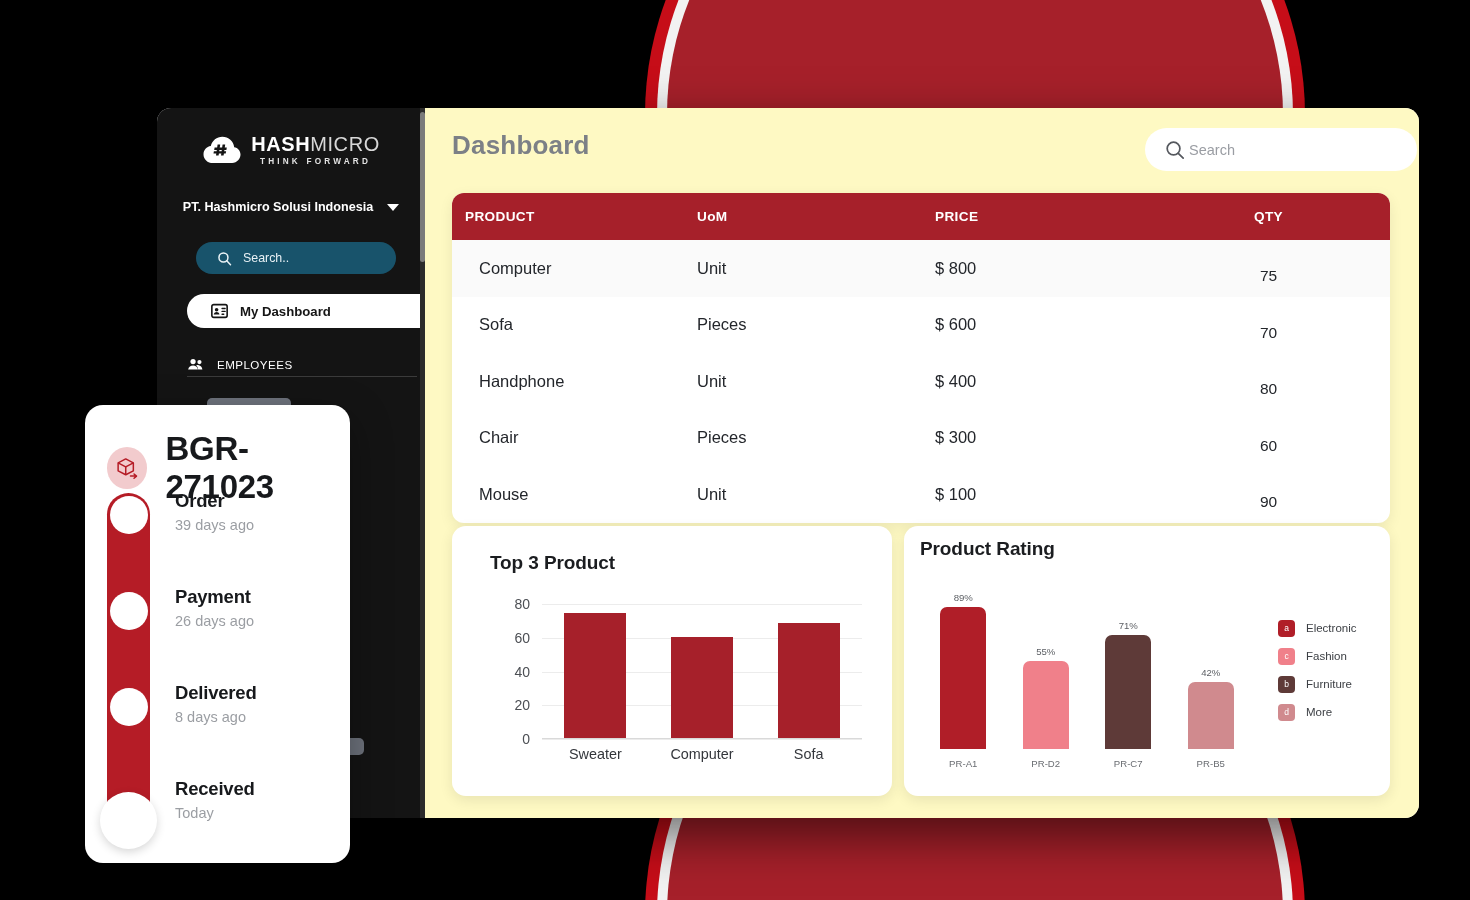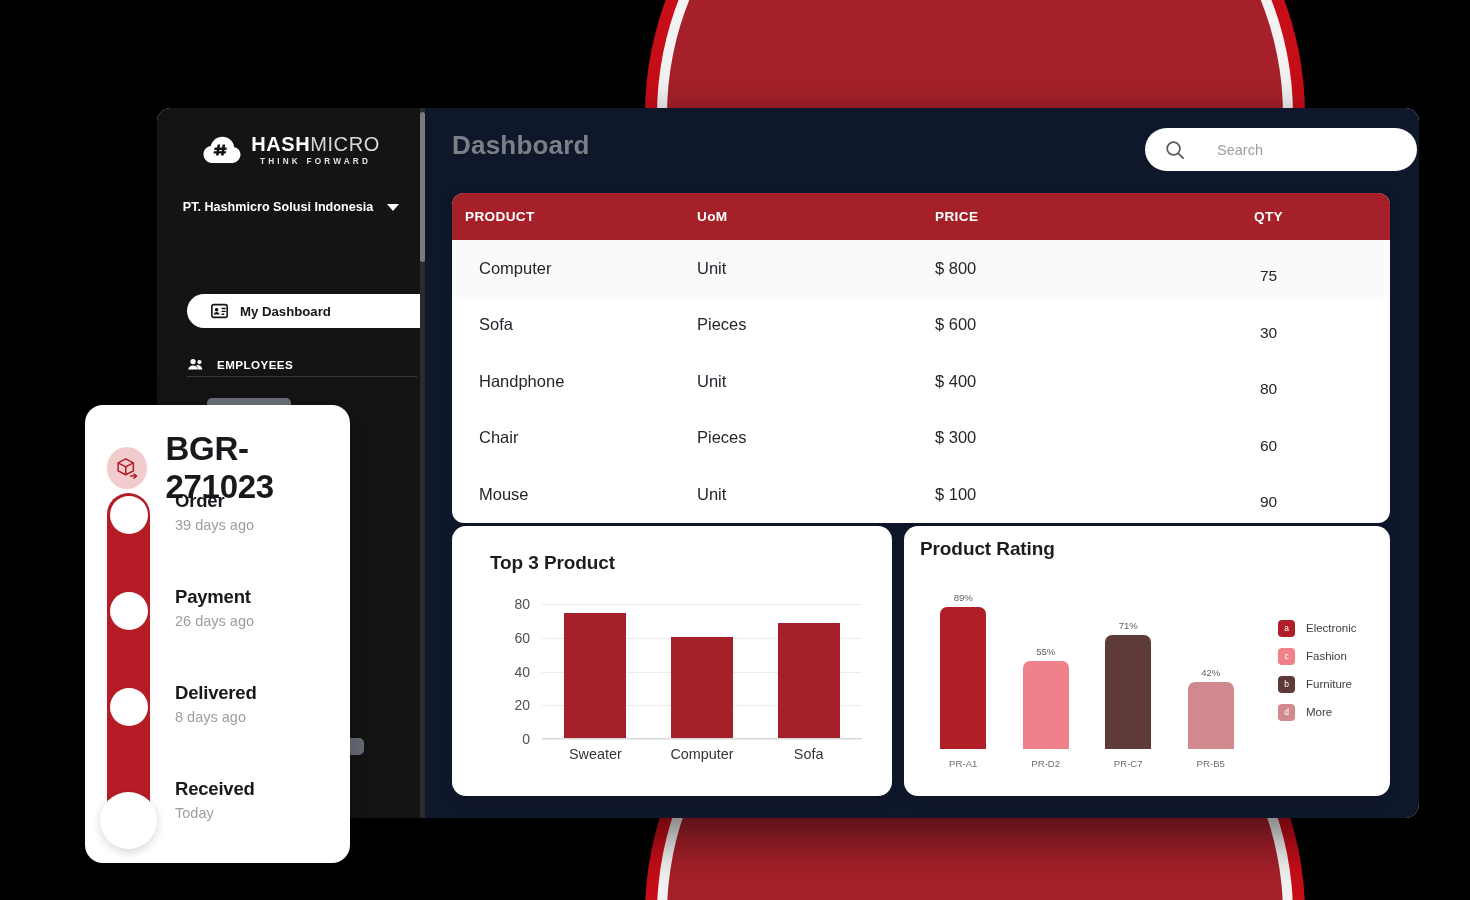--- a/index.html
+++ b/index.html
@@ -103,44 +103,44 @@
     background:#ffffff;
     display:flex; align-items:center; gap:12px; padding-left:24px;
   }
   .sb-active-label{ color:#151515; font-size:13.2px; font-weight:700; }
 
   .sb-section{
     position:absolute; left:30px; top:243px;
     width:230px; height:26px;
     display:flex; align-items:center; gap:12px;
   }
-  .sb-section-label{ color:#ffffff; font-size:11.6px; font-weight:700; letter-spacing:.45px; }
+  .sb-section-label{ color:#ffffff; font-size:11.6px; font-weight:400; letter-spacing:.45px; }
   .sb-divider{
     position:absolute; left:30px; top:268px; width:230px; height:1px; background:#3b3b3b;
   }
   .sb-ghost{
     position:absolute; background:#6d727c; border-radius:5px;
   }
   .sb-ghost.g1{ left:50px; top:290px; width:84px; height:22px; }
   .sb-ghost.g2{ left:185px; top:630px; width:22px; height:17px; }
 
   
   .main{
     position:absolute; left:268px; top:0;
     width:994px; height:710px;
-    background:#0f172a;
+    background:#fef9c3;
   }
   .page-title{
     position:absolute; left:27px; top:22px;
     font-size:26px; font-weight:700; color:#7c8086; letter-spacing:.2px;
   }
   .topbar-search{
     position:absolute; left:720px; top:20px;
     width:272px; height:43px; border-radius:22px; background:#ffffff;
-    display:flex; align-items:center; gap:32px; padding-left:20px;
+    display:flex; align-items:center; gap:4px; padding-left:20px;
   }
   .topbar-search-text{ color:#9a9da3; font-size:14.5px; }
 
   
   .table-card{
     position:absolute; left:27px; top:85px;
     width:938px; height:330px;
     background:#ffffff; border-radius:12px; overflow:hidden;
     box-shadow:0 4px 14px rgba(0,0,0,.08);
   }
@@ -274,20 +274,27 @@
           <div class="logo-main"><span>HASH</span><span class="dim">MICRO</span></div>
           <div class="logo-sub">THINK FORWARD</div>
         </div>
       </div>
 
       <div class="company">
         <span>PT. Hashmicro Solusi Indonesia</span>
         <span class="caret-down"></span>
       </div>
 
+      <div class="sb-search">
+        <svg width="15" height="15" viewBox="0 0 20 20">
+          <circle cx="8.6" cy="8.6" r="6" fill="none" stroke="#eaf3f7" stroke-width="2"></circle>
+          <line x1="13" y1="13" x2="18" y2="18.2" stroke="#eaf3f7" stroke-width="2" stroke-linecap="round"></line>
+        </svg>
+        <span class="sb-search-text">Search..</span>
+      </div>
 
       <div class="sb-active">
         <svg width="17" height="16" viewBox="0 0 20 18">
           <rect x="1" y="1.5" width="18" height="15" rx="2.2" fill="none" stroke="#151515" stroke-width="1.9"></rect>
           <circle cx="6.6" cy="7.6" r="2.1" fill="#151515"></circle>
           <path d="M3.2 13c.5-1.8 2-2.7 3.4-2.7s2.9.9 3.4 2.7z" fill="#151515"></path>
           <rect x="12.2" y="5.2" width="5.2" height="1.7" rx=".8" fill="#151515"></rect>
           <rect x="12.2" y="8.6" width="5.2" height="1.7" rx=".8" fill="#151515"></rect>
           <rect x="12.2" y="12" width="3.6" height="1.7" rx=".8" fill="#151515"></rect>
         </svg>
@@ -336,21 +343,21 @@
         <div class="trow alt">
           <div class="td-product">Computer</div>
           <div class="td-uom">Unit</div>
           <div class="td-price">$ 800</div>
           <div class="td-qty">75</div>
         </div>
         <div class="trow">
           <div class="td-product">Sofa</div>
           <div class="td-uom">Pieces</div>
           <div class="td-price">$ 600</div>
-          <div class="td-qty">30</div>
+          <div class="td-qty">70</div>
         </div>
         <div class="trow">
           <div class="td-product">Handphone</div>
           <div class="td-uom">Unit</div>
           <div class="td-price">$ 400</div>
           <div class="td-qty">80</div>
         </div>
         <div class="trow">
           <div class="td-product">Chair</div>
           <div class="td-uom">Pieces</div>

